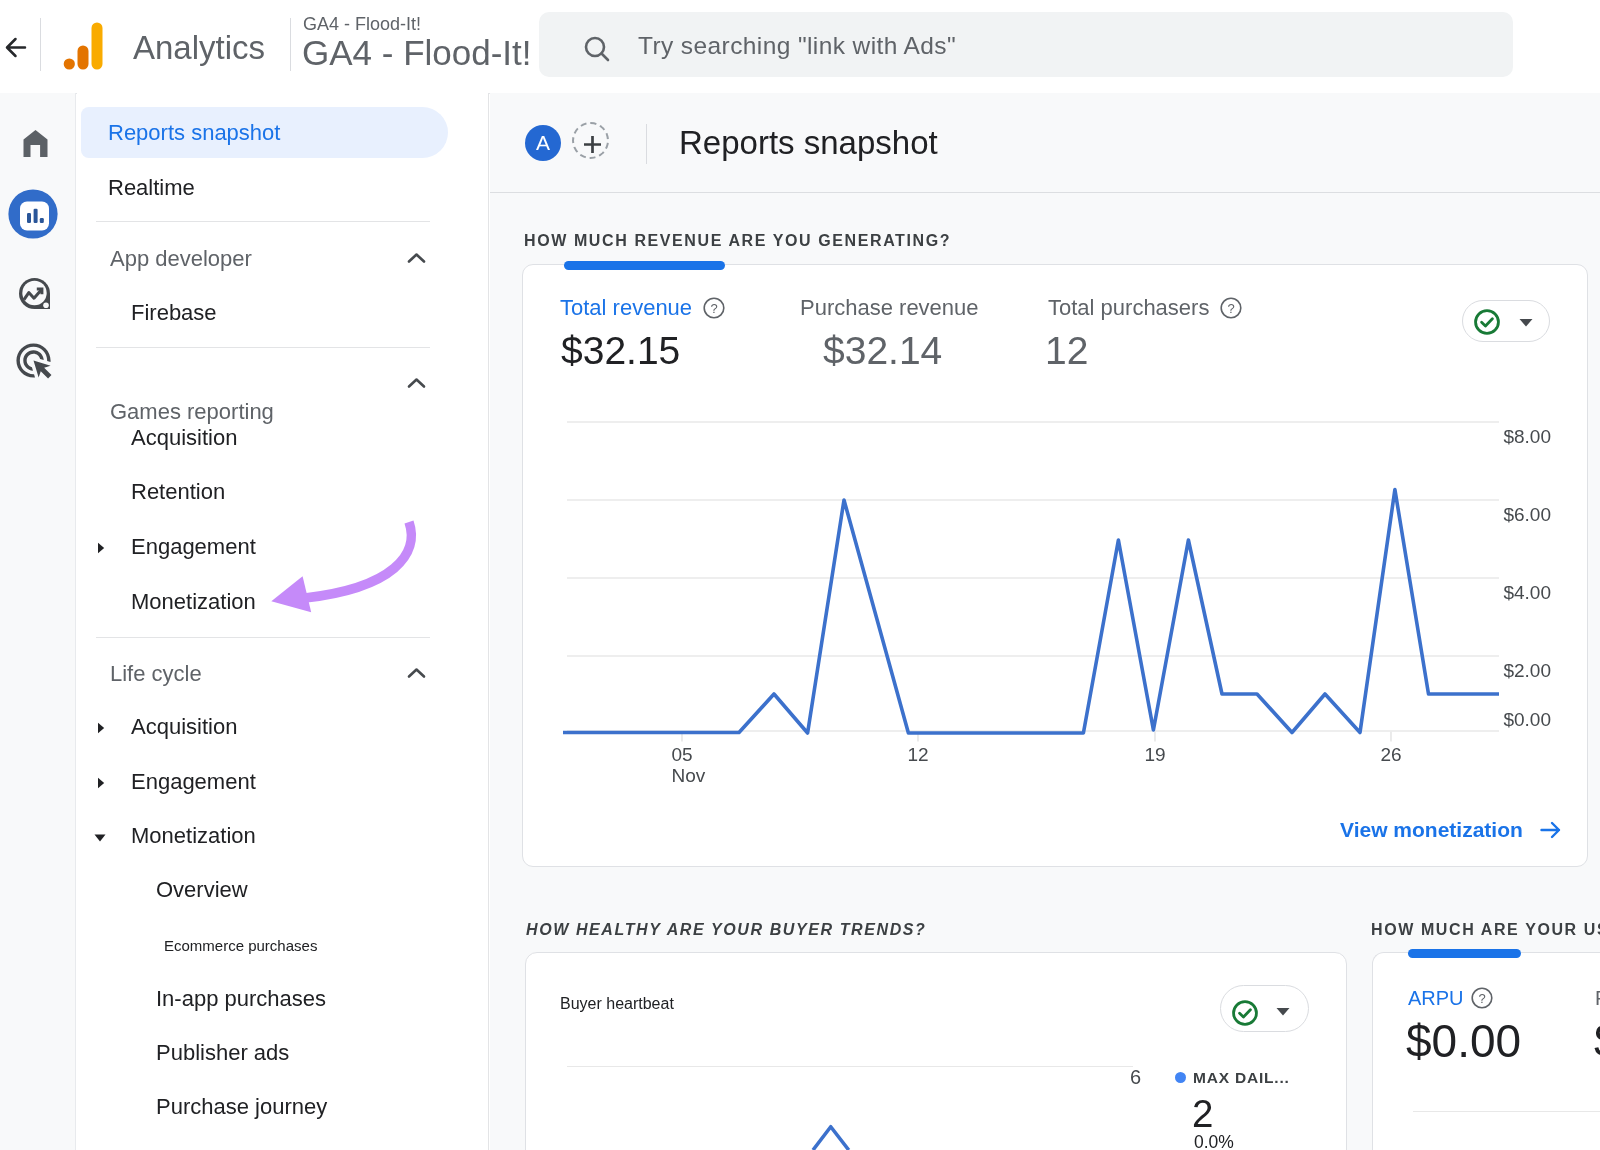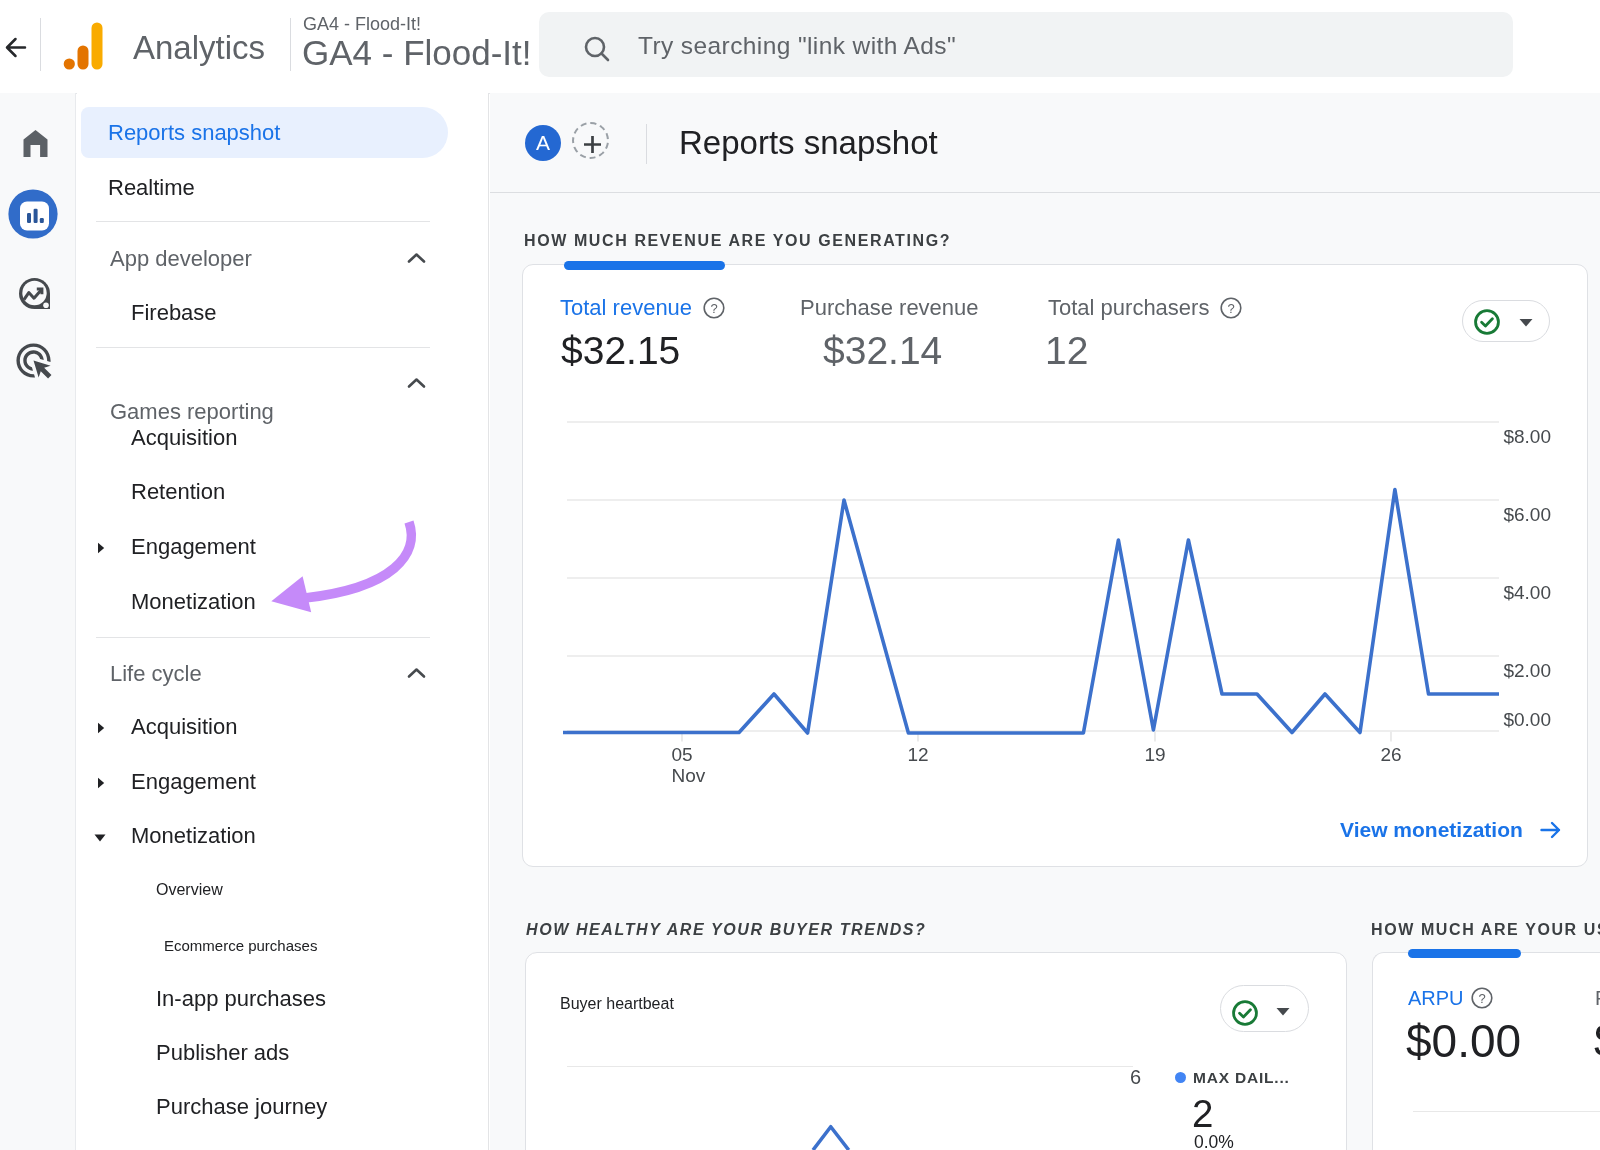--- a/index.html
+++ b/index.html
@@ -78,21 +78,21 @@
   <div class="abs vc nav" style="left:110px;top:384px;font-size:22px;color:#5f6368;margin-top:28px;">Games reporting</div>
   <div class="abs vc nav" style="left:131px;top:438px;font-size:22px;color:#202124;">Acquisition</div>
   <div class="abs vc nav" style="left:131px;top:492px;font-size:22px;color:#202124;">Retention</div>
   <div class="abs vc nav" style="left:131px;top:547px;font-size:22px;color:#202124;">Engagement</div>
   <div class="abs vc nav" style="left:131px;top:602px;font-size:22px;color:#202124;">Monetization</div>
   <div class="abs" style="left:96px;top:637px;width:334px;height:1px;background:#e3e4e6;"></div>
   <div class="abs vc nav" style="left:110px;top:674px;font-size:22px;color:#5f6368;">Life cycle</div>
   <div class="abs vc nav" style="left:131px;top:727px;font-size:22px;color:#202124;">Acquisition</div>
   <div class="abs vc nav" style="left:131px;top:782px;font-size:22px;color:#202124;">Engagement</div>
   <div class="abs vc nav" style="left:131px;top:836px;font-size:22px;color:#202124;">Monetization</div>
-  <div class="abs vc nav" style="left:156px;top:890px;font-size:16px;color:#202124;">Overview</div>
+  <div class="abs vc nav" style="left:156px;top:890px;font-size:22px;color:#202124;">Overview</div>
   <div class="abs vc nav" style="left:156px;top:945px;font-size:15px;color:#202124;margin-left:8px;">Ecommerce purchases</div>
   <div class="abs vc nav" style="left:156px;top:999px;font-size:22px;color:#202124;">In-app purchases</div>
   <div class="abs vc nav" style="left:156px;top:1053px;font-size:22px;color:#202124;">Publisher ads</div>
   <div class="abs vc nav" style="left:156px;top:1107px;font-size:22px;color:#202124;">Purchase journey</div>
 
   <svg class="abs" style="left:96.5px;top:542px;" width="8" height="12" viewBox="0 0 8 12">
       <path d="M1 0.8 L7.2 6 L1 11.2 Z" fill="#202124"></path>
     </svg>
   <svg class="abs" style="left:96.5px;top:722px;" width="8" height="12" viewBox="0 0 8 12">
       <path d="M1 0.8 L7.2 6 L1 11.2 Z" fill="#202124"></path>

